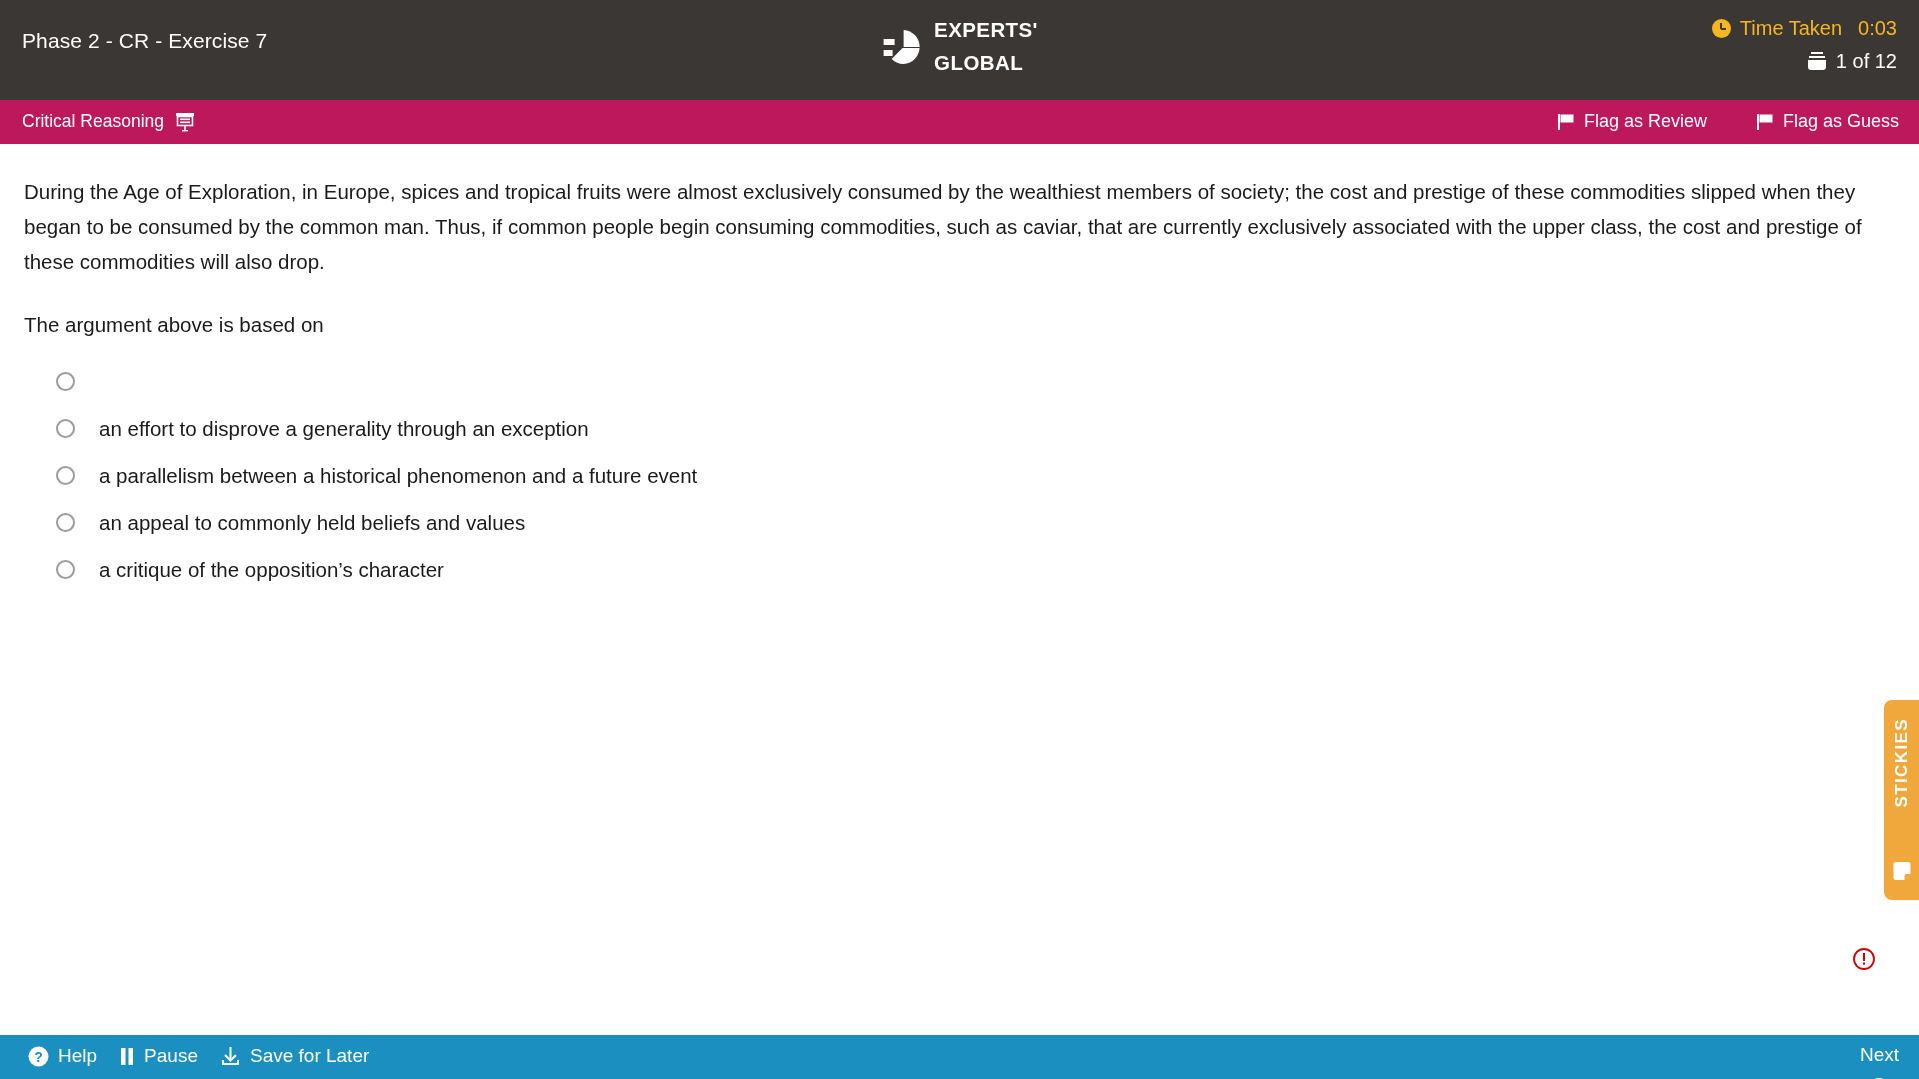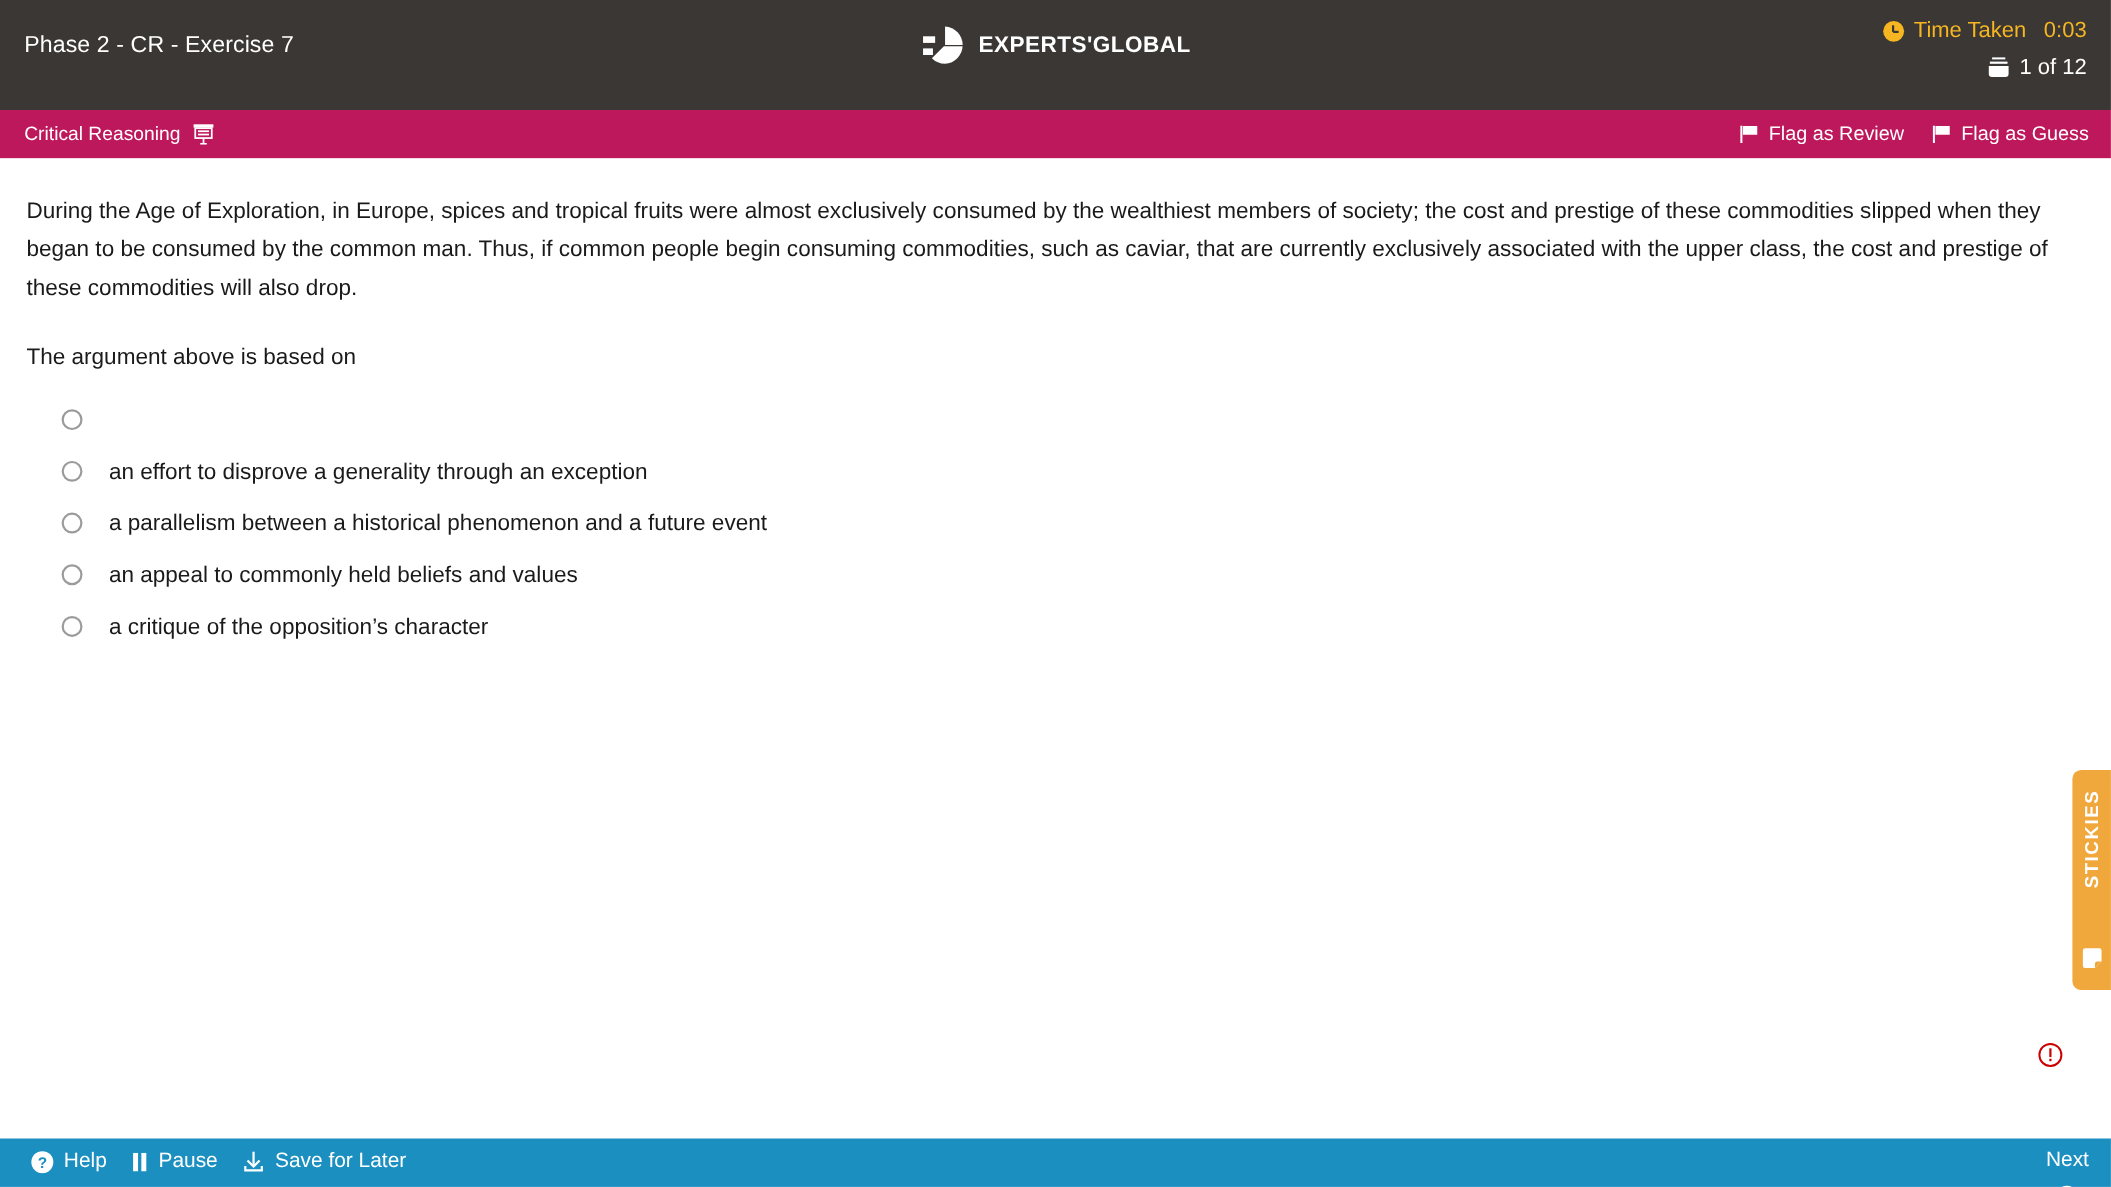--- a/index.html
+++ b/index.html
@@ -22,28 +22,28 @@
     position: absolute; left: 22px; top: 29px;
     color: #ffffff; font-size: 21px; letter-spacing: .1px;
   }
   .brand-logo {
     position: absolute; left: 50%; top: 20px;
     transform: translateX(-50%);
     display: flex; align-items: center; gap: 11px;
   }
   .brand-mark { width: 42px; height: 42px; display: block; }
   .brand-words {
-    display: flex; flex-direction: row;
+    display: flex; flex-direction: column;
     line-height: 1.0;
   }
   .brand-words span {
     color: #ffffff; font-weight: bold; font-size: 20.5px;
     letter-spacing: .4px;
   }
-  .brand-words .b2 { margin-top: 0; }
+  .brand-words .b2 { margin-top: 12px; }
 
   .timer-box {
     position: absolute; right: 22px; top: 17px;
     display: flex; align-items: center; gap: 9px;
     color: #f5b622; font-size: 20px;
   }
   .timer-clock {
     width: 19px; height: 19px; border-radius: 50%;
     background: #f5b622; position: relative; display: inline-block;
   }
@@ -76,21 +76,21 @@
     color: #ffffff; font-size: 17.5px;
     display: flex; align-items: center; gap: 11px;
   }
   .board-icon { width: 20px; height: 20px; display: block; }
   .flag-actions {
     position: absolute; right: 20px; top: 11px;
     display: flex; align-items: center; gap: 26px;
   }
   .flag-btn {
     display: flex; align-items: center; gap: 9px;
-    color: #ffffff; font-size: 18px; cursor: pointer;
+    color: #ffffff; font-size: 18px; cursor: pointer; margin-left: 24px;
   }
   .flag-icon { width: 17px; height: 16px; display: block; }
 
   
   .content {
     position: absolute; top: 144px; left: 0;
     width: 1919px; height: 857px;
     background: #ffffff;
     padding-left: 12px;
   }

